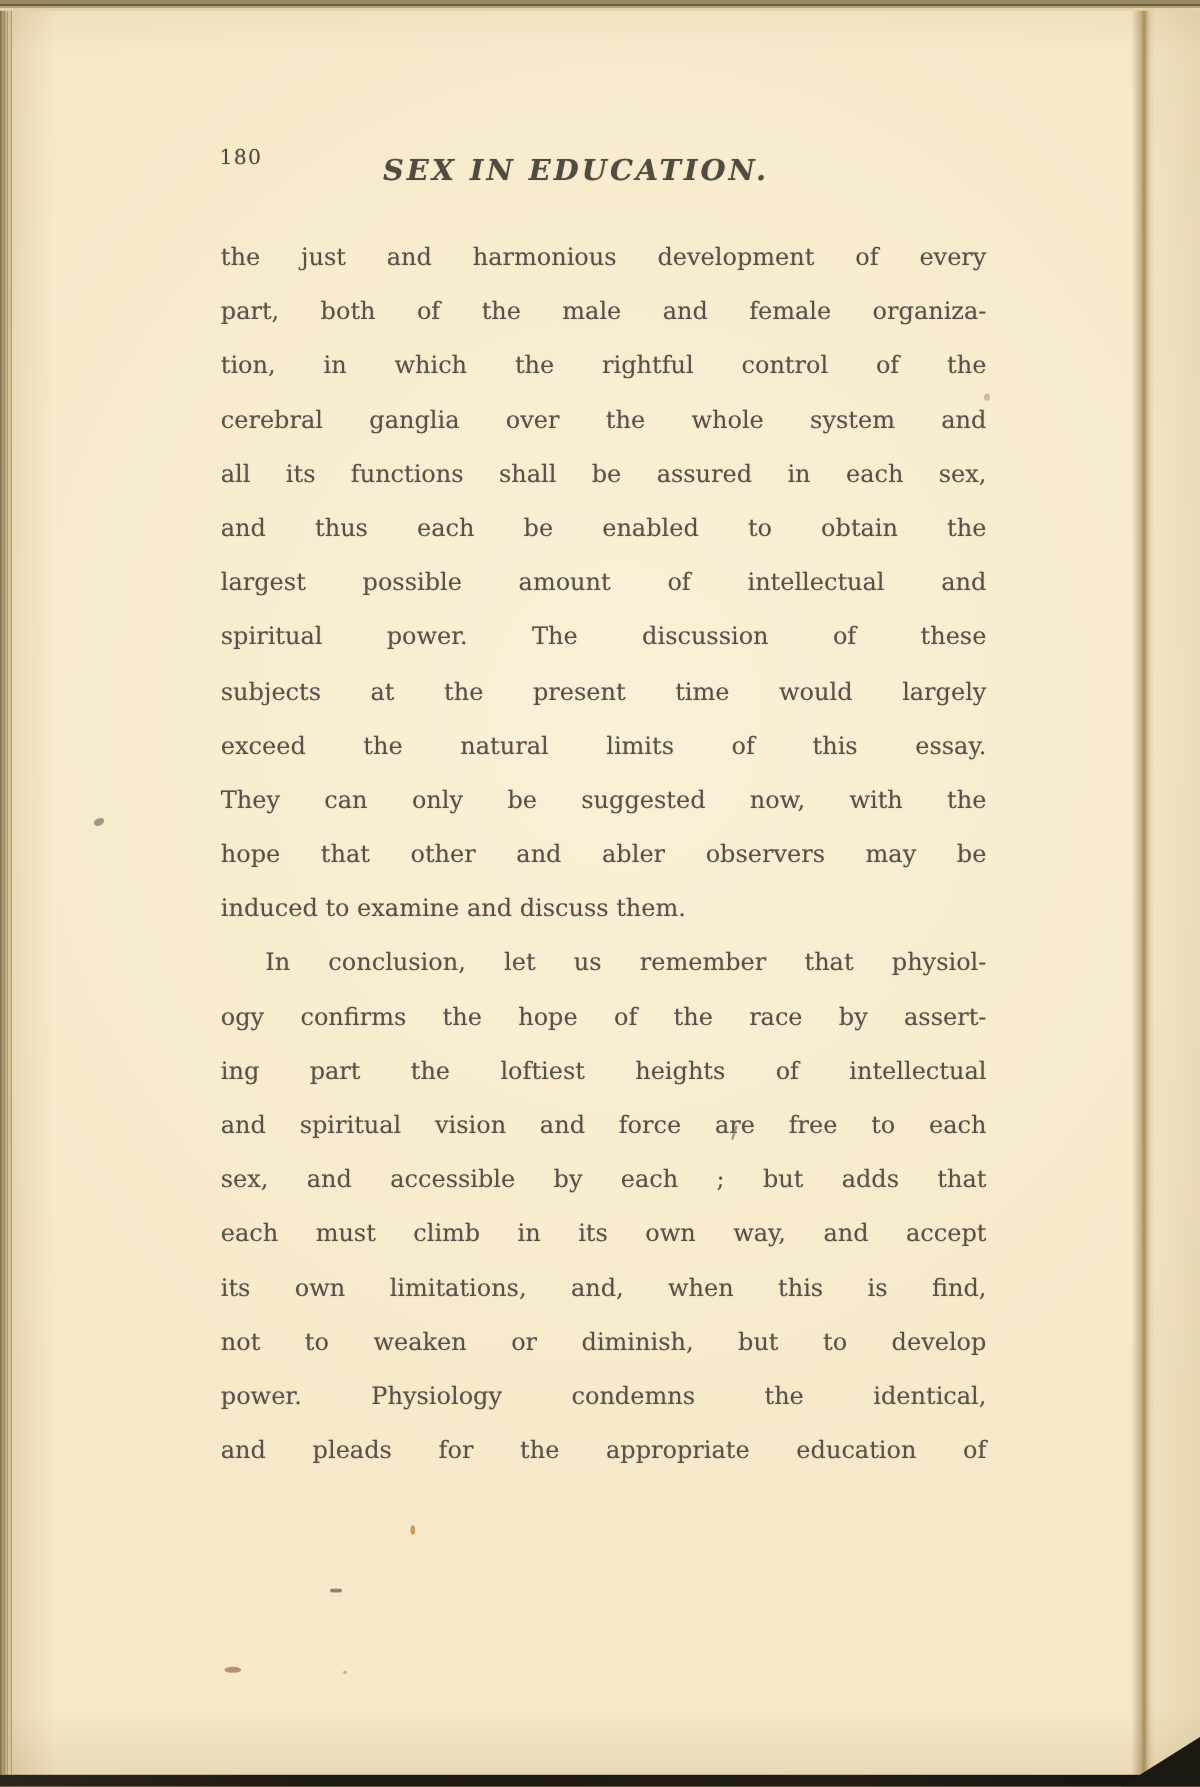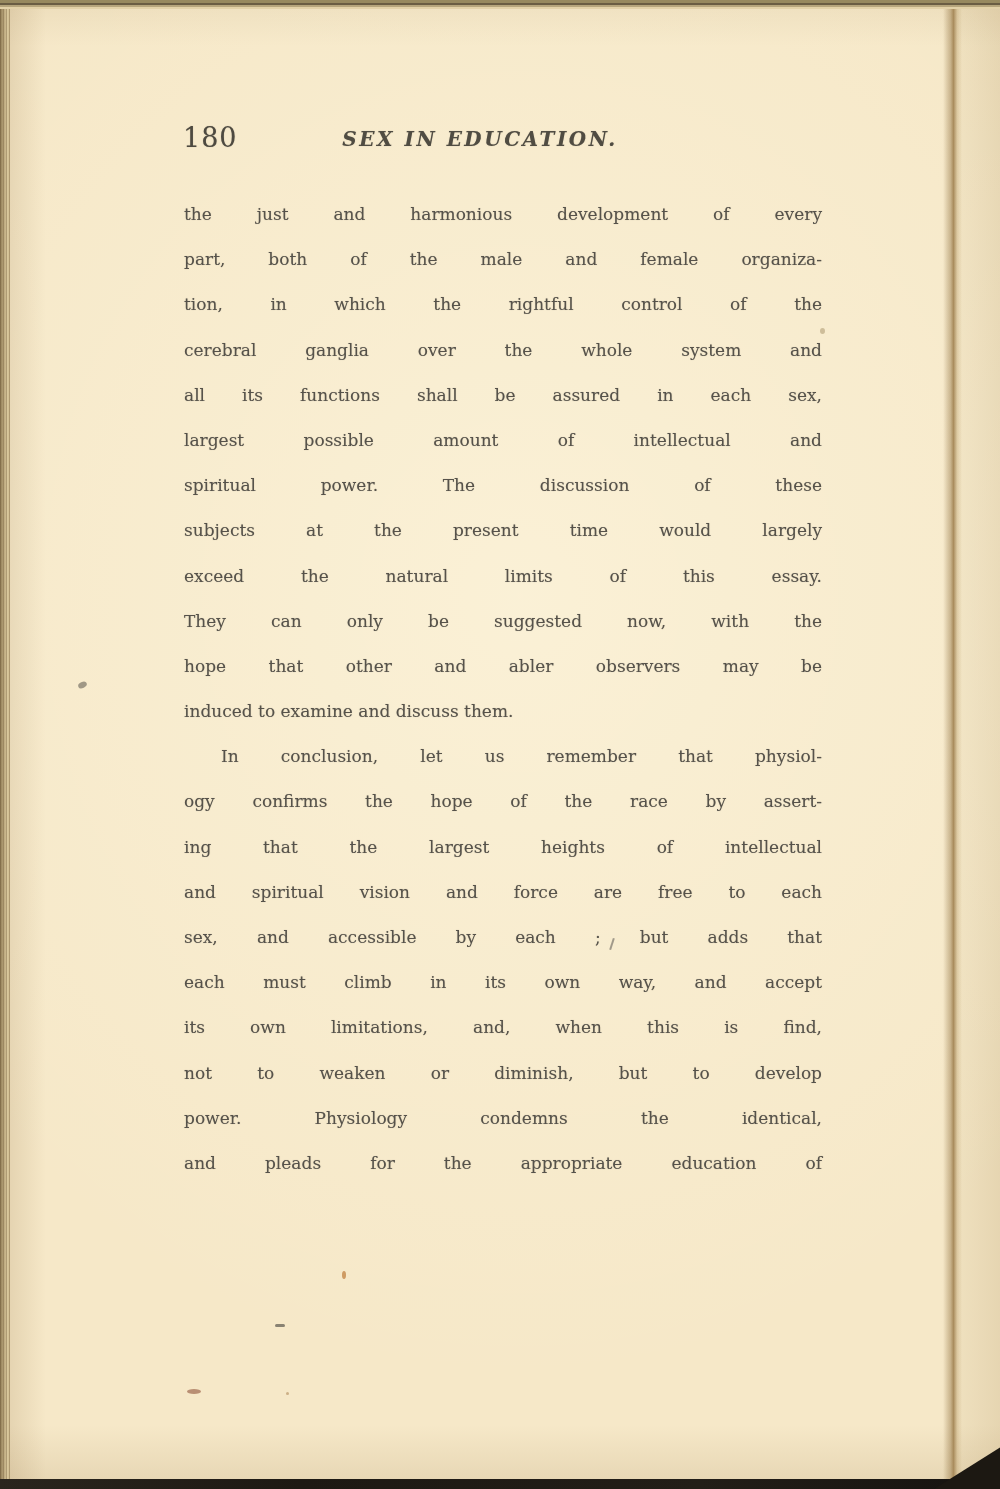--- a/index.html
+++ b/index.html
@@ -93,46 +93,46 @@
     width: 66px; height: 46px;
     background: #1c1812;
     clip-path: polygon(0 100%, 100% 100%, 100% 10%);
     z-index: 7;
   }
 
   
   .pagenum {
     position: absolute;
     left: 183px; top: 122px;
-    font-size: 27px;
+    font-size: 17px;
     letter-spacing: 1px;
     color: #4e4a40;
     text-shadow: 0 0 1px rgba(78,74,64,0.4);
     z-index: 8;
   }
   .running {
     position: absolute;
     left: 0; top: 127px;
     width: 960px;
     text-align: center;
     font-style: italic;
     font-weight: bold;
-    font-size: 20px;
+    font-size: 24px;
     letter-spacing: 2.5px;
     color: #504c42;
     text-shadow: 0 0 1px rgba(80,76,66,0.35);
     z-index: 8;
   }
 
   
   .textblock {
     position: absolute;
     left: 184px; top: 192px;
     width: 638px;
-    font-size: 17px;
+    font-size: 20px;
     color: #56524a;
     text-shadow: 0 0 1px rgba(86,82,74,0.35);
     z-index: 8;
   }
   .line {
     height: 45.2px;
     line-height: 45.2px;
     text-align: justify;
     text-align-last: justify;
     white-space: normal;
@@ -165,30 +165,31 @@
 
   <span class="pagenum">180</span>
   <span class="running">SEX IN EDUCATION.</span>
 
   <div class="textblock">
     <div class="line">the just and harmonious development of every</div>
     <div class="line">part, both of the male and female organiza-</div>
     <div class="line">tion, in which the rightful control of the</div>
     <div class="line">cerebral ganglia over the whole system and</div>
     <div class="line">all its functions shall be assured in each sex,</div>
+    <div class="line">and thus each be enabled to obtain the</div>
     <div class="line">largest possible amount of intellectual and</div>
     <div class="line">spiritual power.  The discussion of these</div>
     <div class="line">subjects at the present time would largely</div>
     <div class="line">exceed the natural limits of this essay.</div>
     <div class="line">They can only be suggested now, with the</div>
     <div class="line">hope that other and abler observers may be</div>
     <div class="line para-end">induced to examine and discuss them.</div>
     <div class="line indent">In conclusion, let us remember that physiol-</div>
     <div class="line">ogy confirms the hope of the race by assert-</div>
-    <div class="line">ing that the largest heights of intellectual</div>
+    <div class="line">ing part the loftiest heights of intellectual</div>
     <div class="line">and spiritual vision and force are free to each</div>
     <div class="line">sex, and accessible by each ; but adds that</div>
     <div class="line">each must climb in its own way, and accept</div>
     <div class="line">its own limitations, and, when this is find,</div>
     <div class="line">not to weaken or diminish, but to develop</div>
     <div class="line">power.  Physiology condemns the identical,</div>
     <div class="line">and pleads for the appropriate education of</div>
   </div>
 
   <div class="artifact a-smudge-left"></div>

